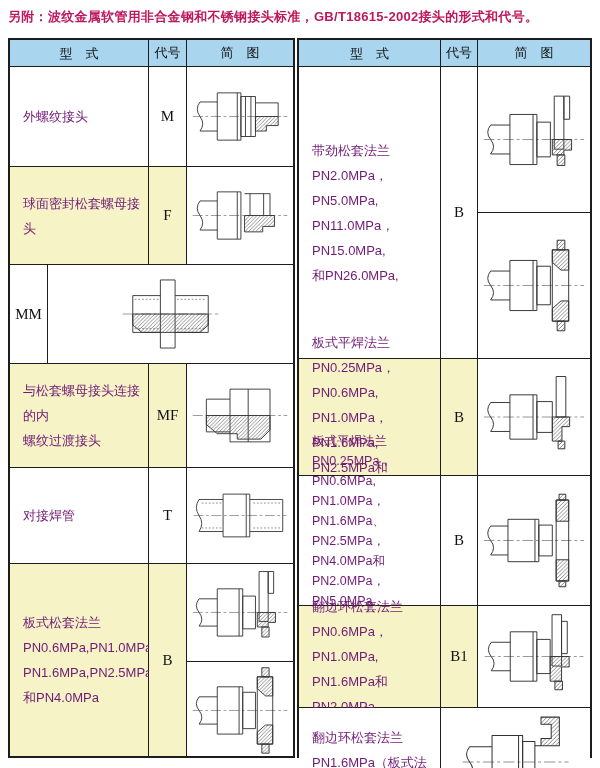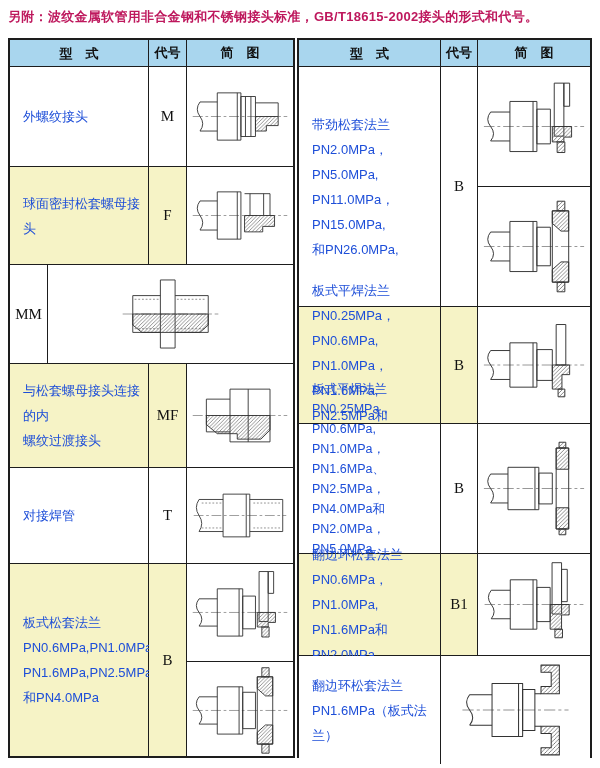--- a/index.html
+++ b/index.html
@@ -5,31 +5,31 @@
   html,body{margin:0;padding:0;background:#fff;}
   body{width:600px;height:768px;position:relative;font-family:"Liberation Sans","DejaVu Sans",sans-serif;overflow:hidden;}
   .title{position:absolute;left:8px;top:8px;width:590px;font-size:13px;font-weight:bold;color:#be185d;letter-spacing:.3px;}
   .tbl{position:absolute;top:38px;border:2px solid var(--border,#1d1d1d);background:#fff;box-sizing:border-box;display:flex;flex-direction:column;}
   #tblL{left:8px;width:287px;height:720px;}
   #tblR{left:297px;width:295px;height:720px;}
   .row{display:flex;box-sizing:border-box;border-bottom:1px solid var(--border,#1d1d1d);flex:0 0 auto;}
   .row:last-child{border-bottom:none;}
   .c{box-sizing:border-box;border-right:1px solid var(--border,#1d1d1d);display:flex;align-items:center;background:#fff;}
   .c:last-child{border-right:none;}
-  .type{padding:4px 5px 4px 13px;font-size:13px;line-height:25px;white-space:pre-line;color:#1d4ed8;}
+  .type{padding:4px 5px 4px 13px;font-size:13px;line-height:25px;white-space:pre-line;color:#701a75;}
   .type.tight{line-height:20px;font-size:12.5px;}
   #tblL .type{width:139px;}  #tblL .code{width:38px;}
   #tblR .type{width:142px;}  #tblR .code{width:37px;}
   .code{justify-content:center;font-family:"Liberation Serif","DejaVu Serif",serif;font-size:15px;color:#111;}
   .diag{flex:1;padding:3px;background:#fff;}
   .split{flex:1;display:flex;flex-direction:column;padding:0;align-items:stretch;}
   .sub{flex:1;border-bottom:1px solid var(--border,#1d1d1d);padding:3px;box-sizing:border-box;}
   .sub:last-child{border-bottom:none;}
   .hl{background:var(--hl,#f6f3c6);}
-  .hdr{height:27px;background:var(--hdr,#a9d6ee);font-weight:bold;}
+  .hdr{height:27px;background:var(--hdr,#a9d6ee);}
   .hdr .c{justify-content:center;padding:0;font-size:13px;color:#101010;background:var(--hdr,#a9d6ee);}
   svg{width:100%;height:100%;display:block;}
 </style>
 </head>
 <body>
 
 <div class="title">另附：波纹金属软管用非合金钢和不锈钢接头标准，GB/T18615-2002接头的形式和代号。</div>
 
 <div class="tbl" id="tblL">
   <div class="row hdr">
@@ -196,21 +196,21 @@
     </div>
   </div>
 </div>
 
 <div class="tbl" id="tblR">
   <div class="row hdr">
     <div class="c type">型　式</div>
     <div class="c code">代号</div>
     <div class="c diag" style="align-items:center;justify-content:center">简　图</div>
   </div>
-  <div class="row" style="height:240px">
+  <div class="row" style="height:292px">
     <div class="c type">带劲松套法兰
 PN2.0MPa，PN5.0MPa,
 PN11.0MPa，PN15.0MPa,
 和PN26.0MPa,</div>
     <div class="c code">B</div>
     <div class="c split">
       <div class="sub">
           <svg viewBox="0 0 110 100" preserveAspectRatio="xMidYMid meet">
             <defs>
               <pattern id="hp7" patternUnits="userSpaceOnUse" width="4" height="4">

